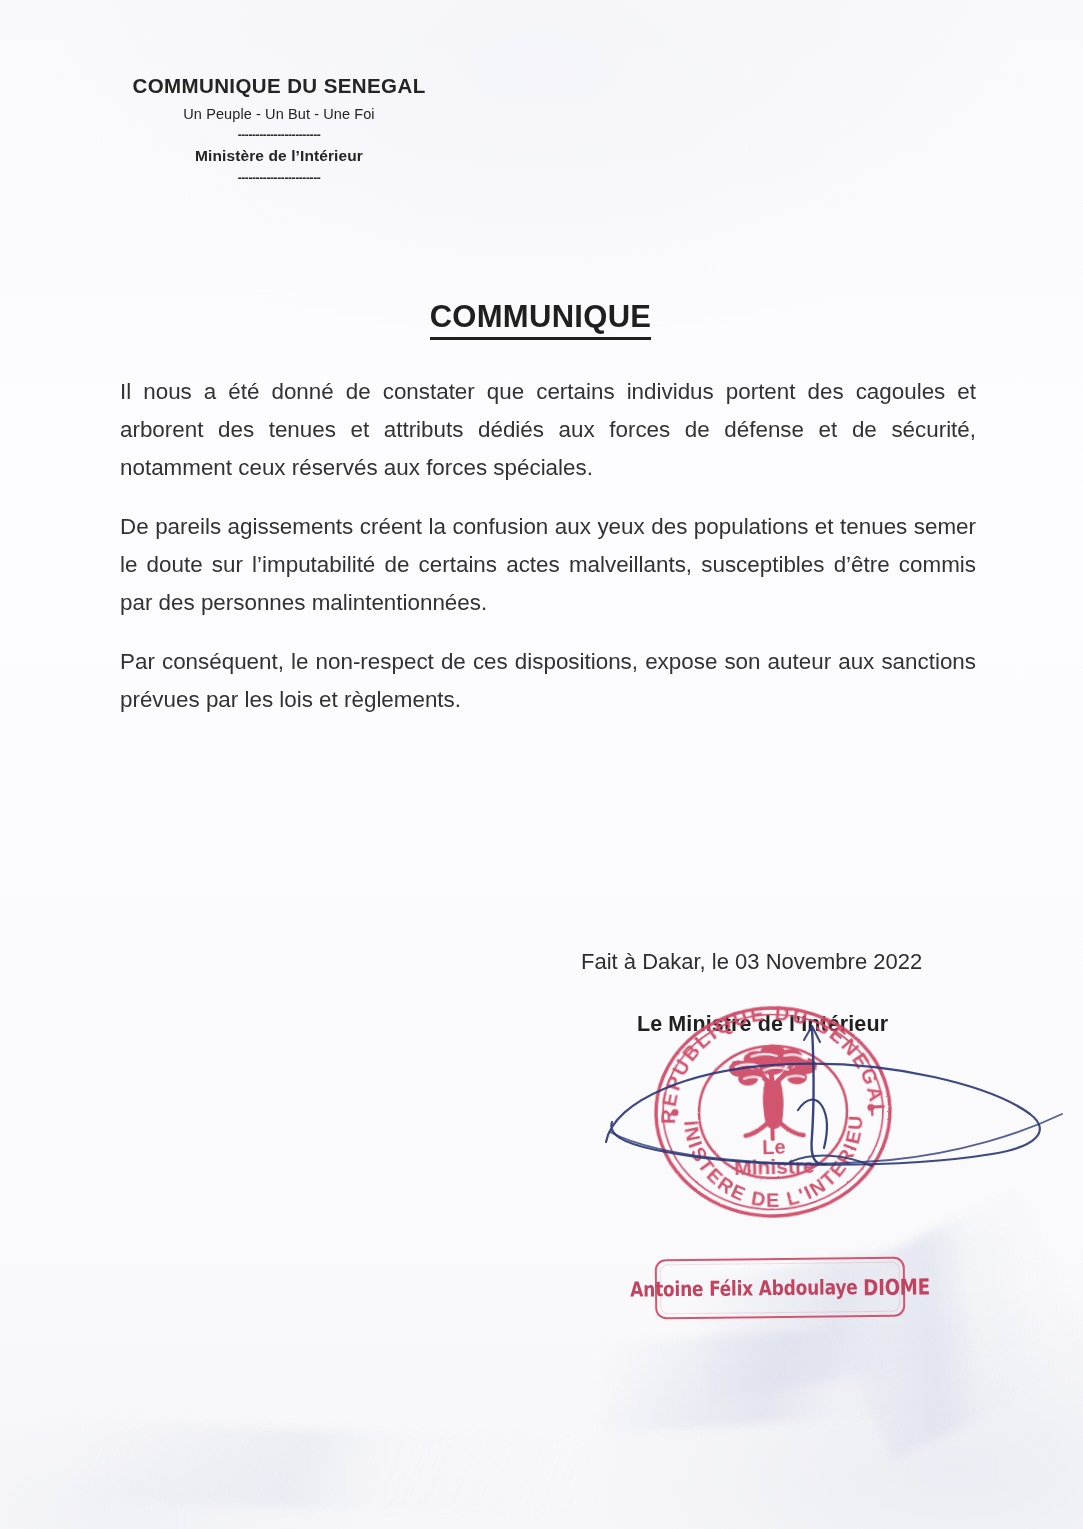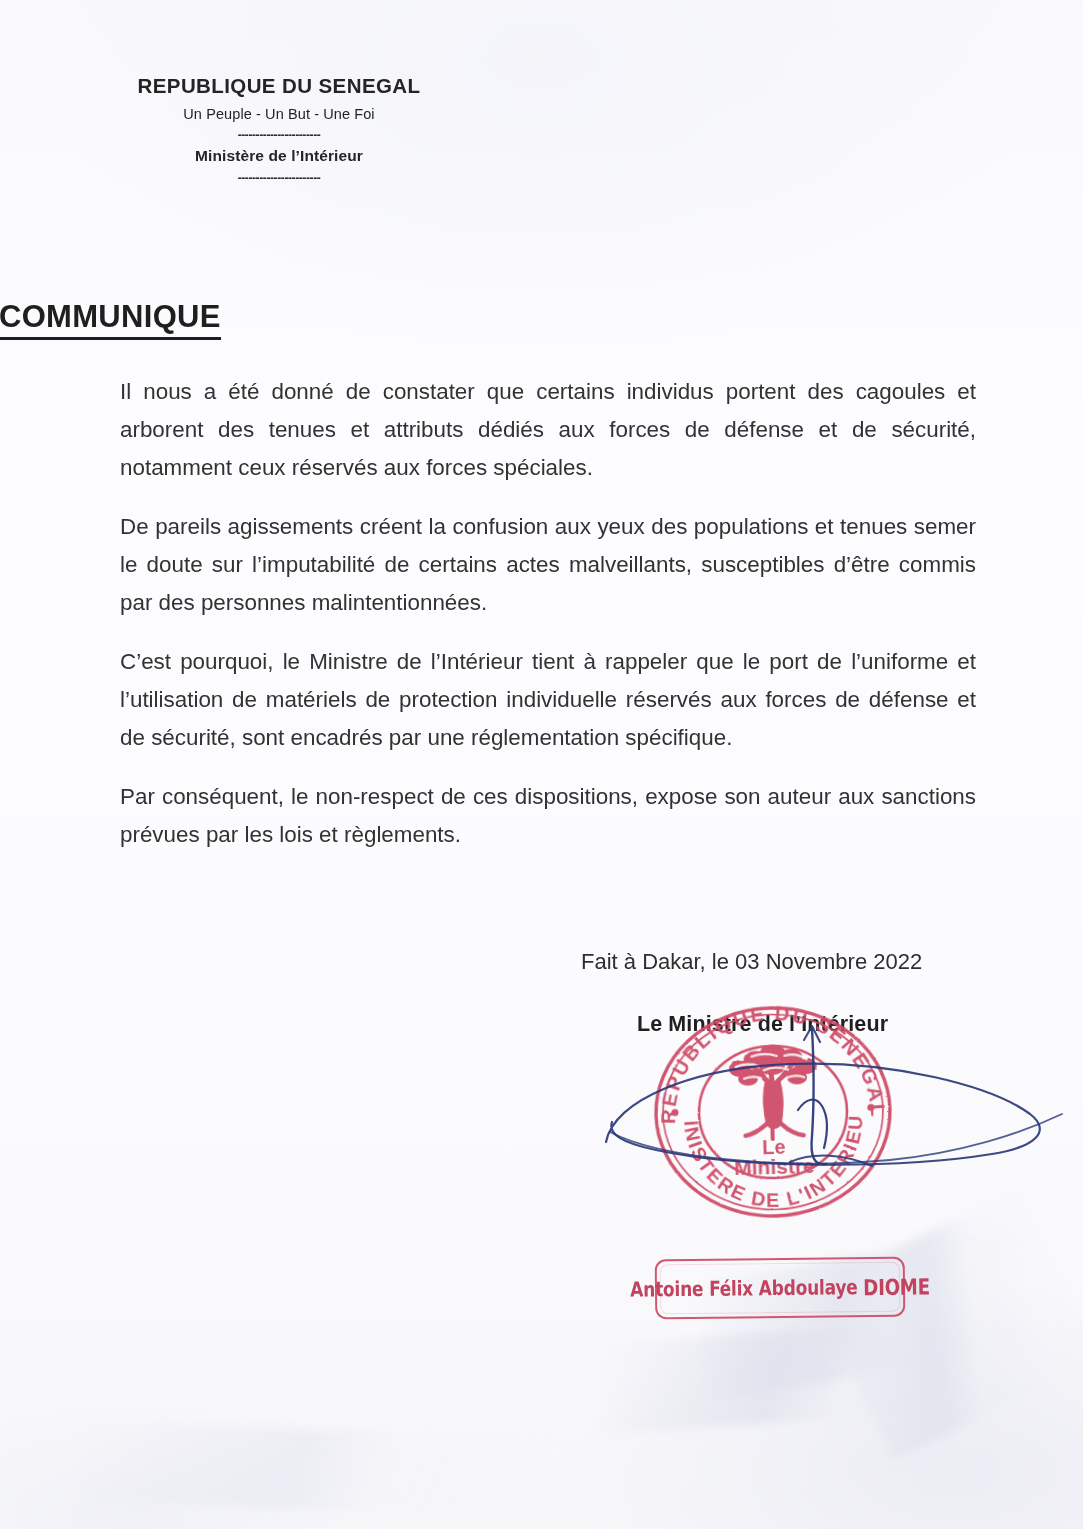--- a/index.html
+++ b/index.html
@@ -50,21 +50,21 @@
     white-space:nowrap;overflow:hidden;
   }
   .lh-ministry{
     font-size:15.5px;font-weight:bold;letter-spacing:.1px;
     white-space:nowrap;
   }
 
   
   .doc-title{
     position:absolute;left:0;right:0;top:299px;
-    text-align:left;
+    text-align:center;
   }
   .doc-title span{
     display:inline-block;
     font-size:31px;font-weight:bold;color:#1f1f1f;
     letter-spacing:.3px;
     border-bottom:3px solid #1f1f1f;
     padding-bottom:2px;
     transform:translateX(-1px);
   }
 
@@ -142,35 +142,34 @@
 <body>
 
 <div class="paper">
   <div class="crease c1"></div>
   <div class="crease c2"></div>
   <div class="crease c3"></div>
   <div class="crease c4"></div>
 </div>
 
 <div class="letterhead">
-  <div class="lh-country">REPUBLIQUE DU SENEGAL</div>
+  <div class="lh-country">COMMUNIQUE DU SENEGAL</div>
   <div class="lh-motto">Un Peuple - Un But - Une Foi</div>
   <div class="lh-rule">-----------------------</div>
   <div class="lh-ministry">Ministère de l’Intérieur</div>
   <div class="lh-rule">-----------------------</div>
 </div>
 
 <div class="doc-title">
   <span>COMMUNIQUE</span>
 </div>
 
 <div class="body-copy">
   <p>Il nous a été donné de constater que certains individus portent des cagoules et arborent des tenues et attributs dédiés aux forces de défense et de sécurité, notamment ceux réservés aux forces spéciales.</p>
   <p>De pareils agissements créent la confusion aux yeux des populations et tenues semer le doute sur l’imputabilité de certains actes malveillants, susceptibles d’être commis par des personnes malintentionnées.</p>
-  <p>C’est pourquoi, le Ministre de l’Intérieur tient à rappeler que le port de l’uniforme et l’utilisation de matériels de protection individuelle réservés aux forces de défense et de sécurité, sont encadrés par une réglementation spécifique.</p>
   <p>Par conséquent, le non-respect de ces dispositions, expose son auteur aux sanctions prévues par les lois et règlements.</p>
 </div>
 
 <div class="sign-date">Fait à Dakar, le 03 Novembre 2022</div>
 <div class="sign-title">Le Ministre de l’Intérieur</div>
 
 <div class="seal">
   <svg viewBox="0 0 240 212" xmlns="http://www.w3.org/2000/svg">
     <defs>
       <path id="arcTop" d="M 22,112 A 98,98 0 0 1 218,112"></path>

